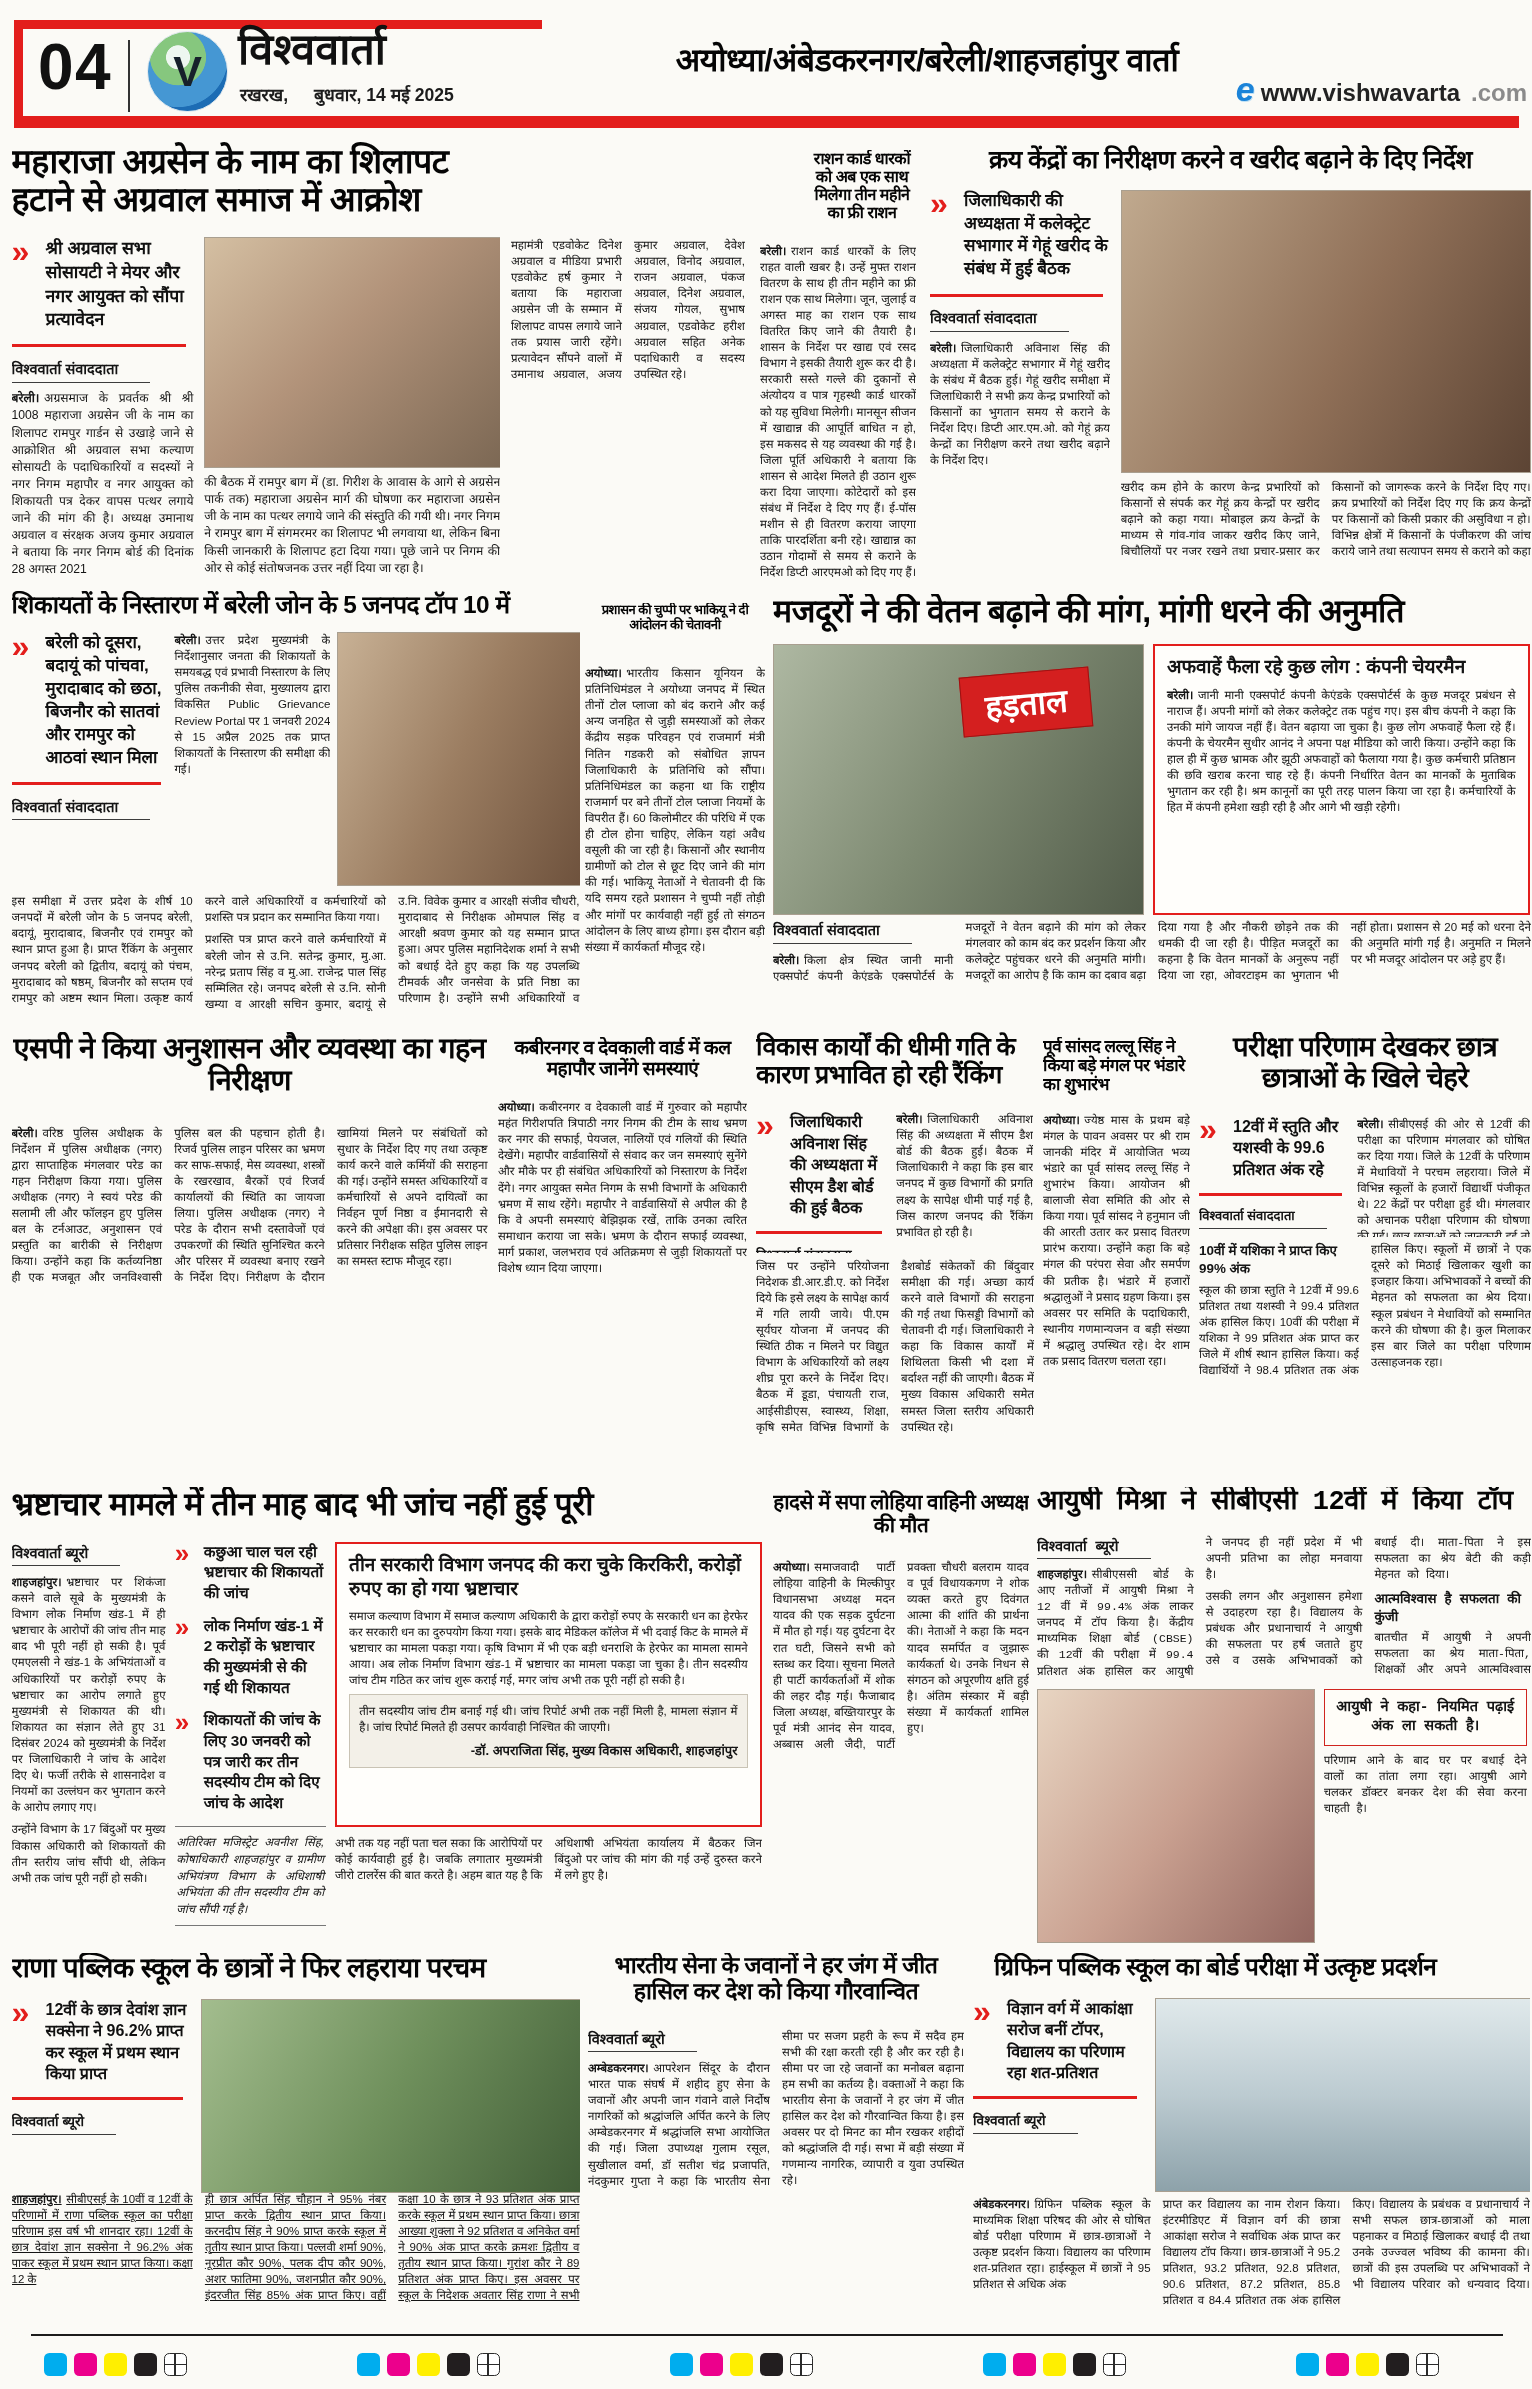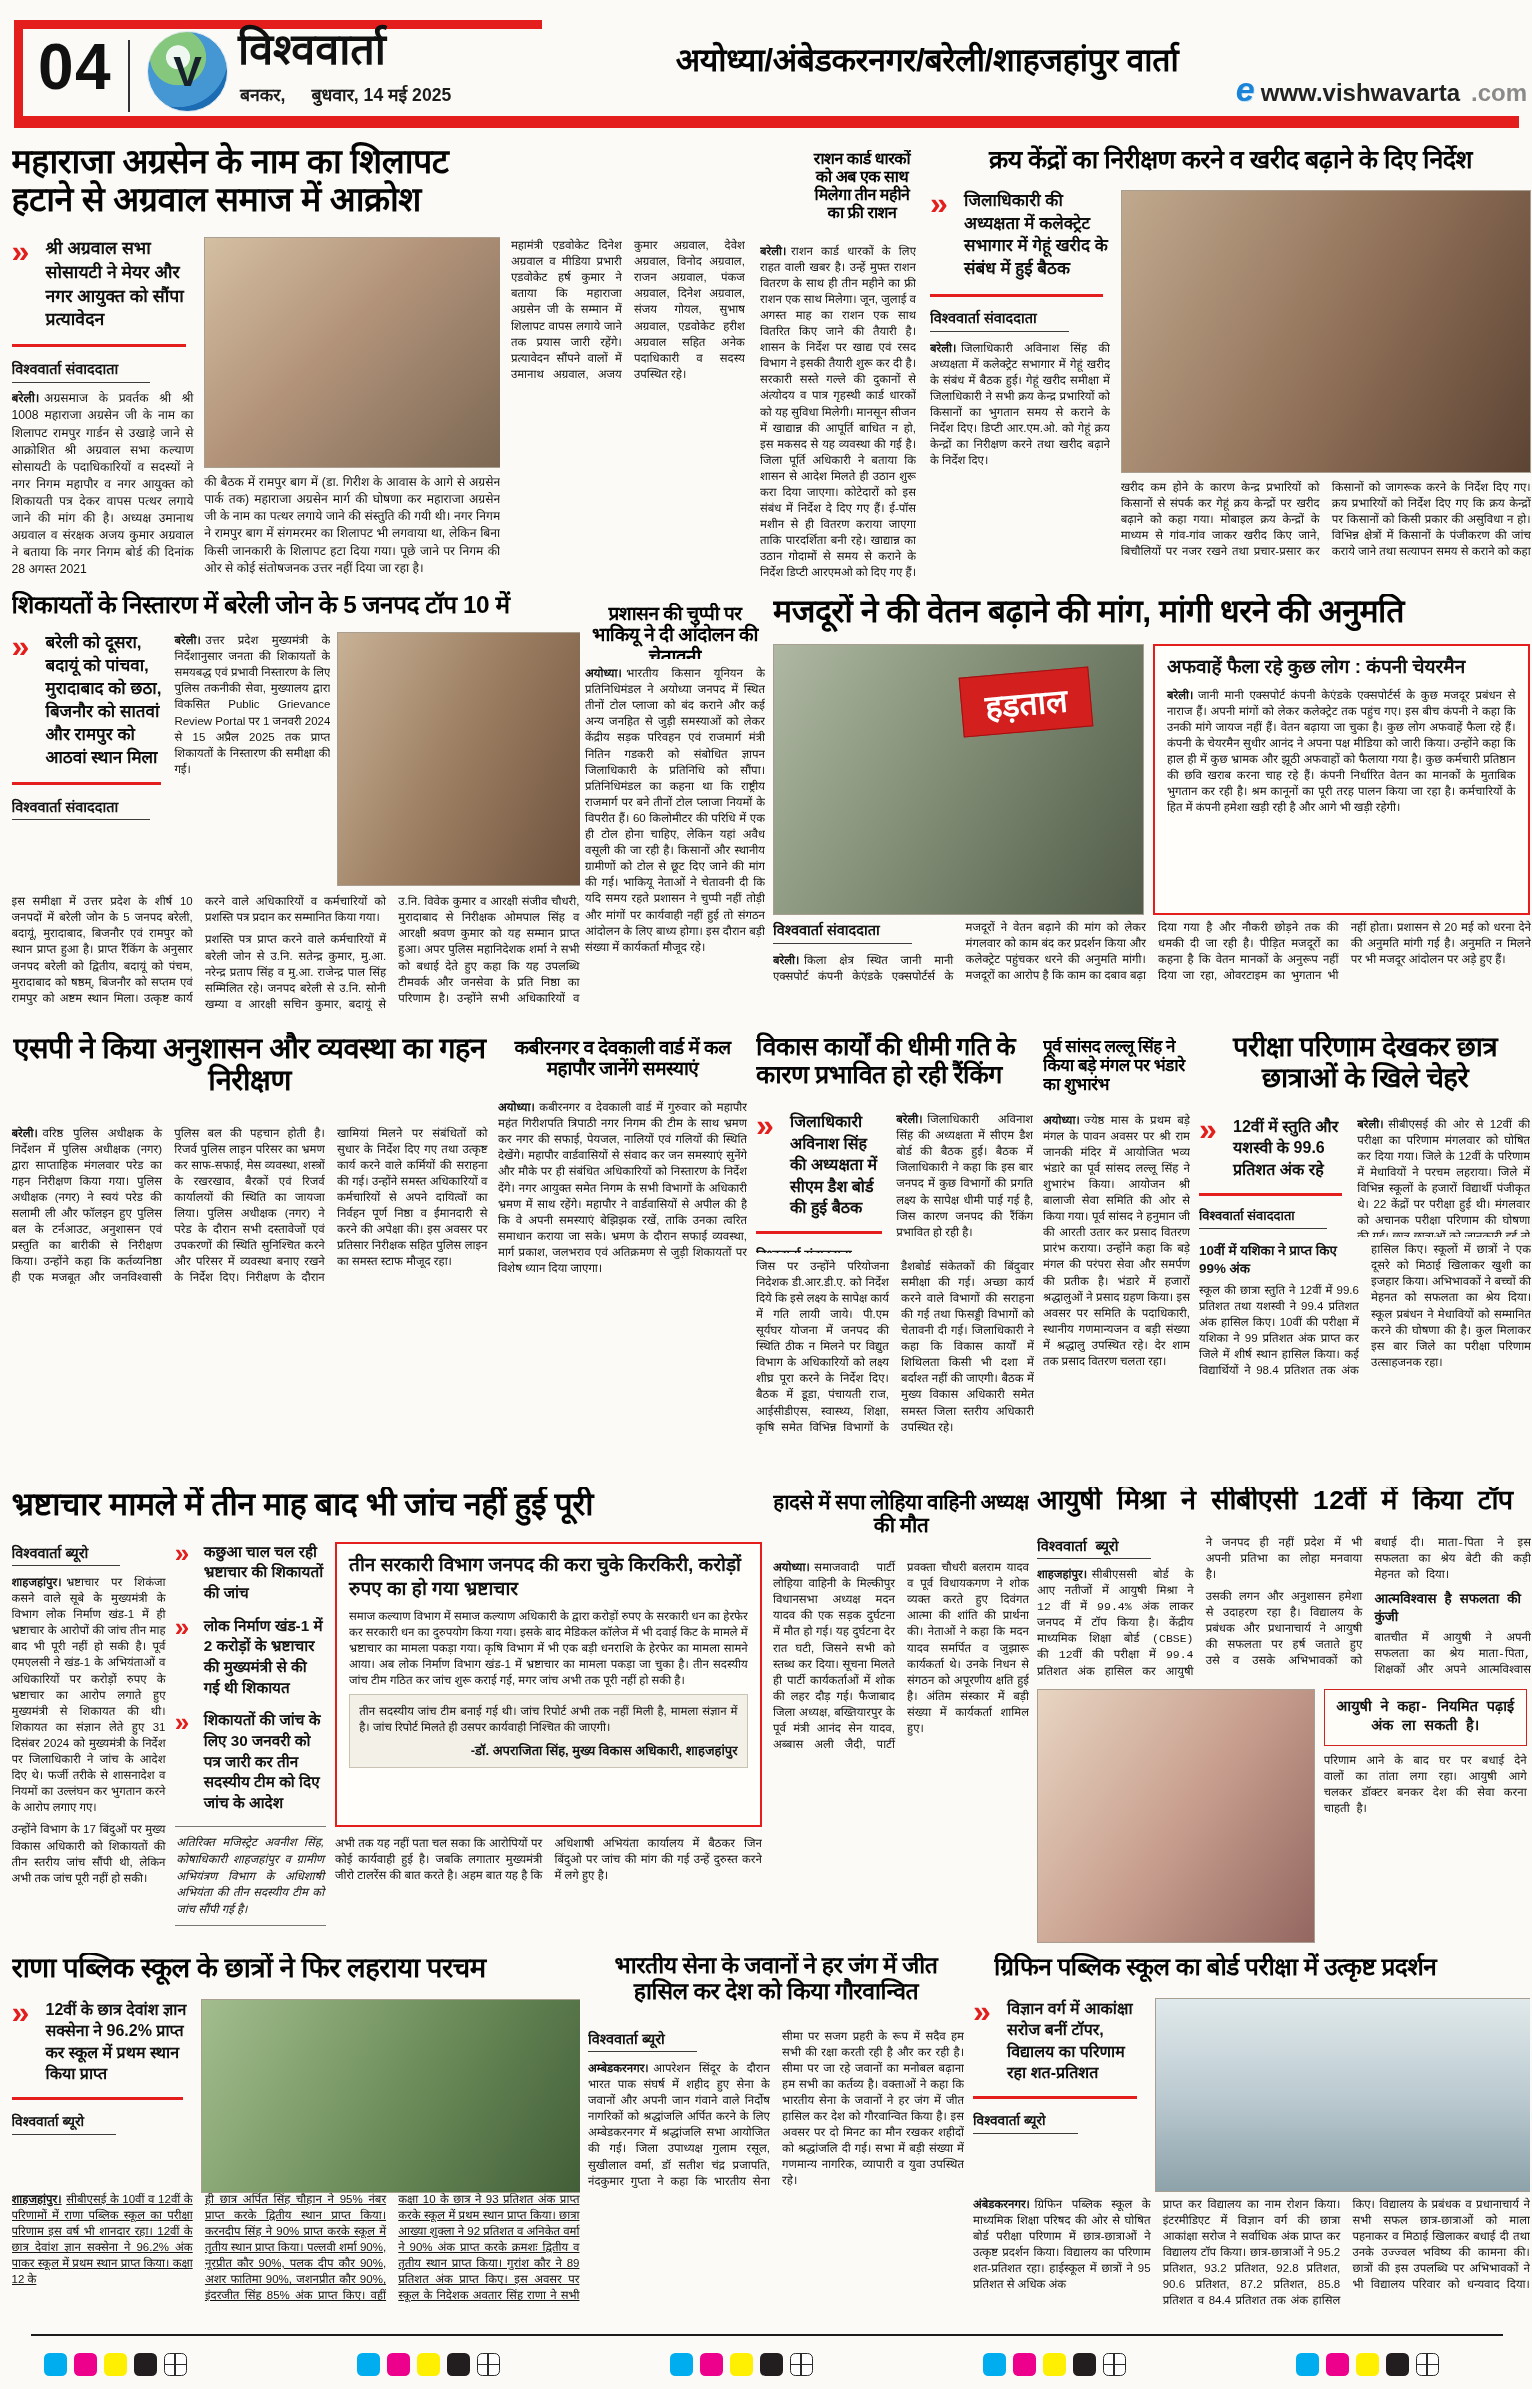--- a/index.html
+++ b/index.html
@@ -79,21 +79,21 @@
   <div class="abs red" style="left:13.7px;top:20px;width:528px;height:9.2px;"></div>
   <div class="abs red" style="left:13.7px;top:116px;width:1505px;height:12.2px;"></div>
 
   <div class="abs pgnum" style="left:38px;top:35px;">04</div>
   <div class="abs mast-divider" style="left:128px;top:40px;width:1.5px;height:72px;"></div>
   <div class="abs logo" style="left:147px;top:30.5px;">
     <b>V</b>
   </div>
   <div class="abs paper-name" style="left:238px;top:27.5px;">विश्ववार्ता</div>
   <div class="abs edition" style="left:240px;top:82px;">
-    <span>बनकर,</span><span class="d2">बुधवार, 14 मई 2025</span>
+    <span>रखरख,</span><span class="d2">बुधवार, 14 मई 2025</span>
   </div>
   <div class="abs section-title" style="left:534px;top:37px;width:786px;">अयोध्या/अंबेडकरनगर/बरेली/शाहजहांपुर वार्ता</div>
   <div class="abs website" style="left:1176px;top:70px;width:351px;">
     <span class="ie">e</span><span>www.vishwavarta</span><span class="tld">.com</span>
   </div>
 
   <div class="art" style="left:11.5px;top:142px;width:734px;height:441px;">
     <div class="hl" style="font-size:34px;width:504px;height:89px;">महाराजा अग्रसेन के नाम का शिलापट हटाने से अग्रवाल समाज में आक्रोश</div>
     <div style="display:grid;grid-template-columns:182px 296px 234px;gap:10.7px;height:342px;margin-top:6.1px;">
       <div style="overflow:hidden;">
@@ -148,21 +148,21 @@
       </div>
       <div class="photo ph-collector" style="width:243px;height:252px;"></div>
     </div>
     <div class="cols-3" style="height:130px;margin-top:6.1px;overflow:hidden;">
       <p class="bt sm">इस समीक्षा में उत्तर प्रदेश के शीर्ष 10 जनपदों में बरेली जोन के 5 जनपद बरेली, बदायूं, मुरादाबाद, बिजनौर एवं रामपुर को स्थान प्राप्त हुआ है। प्राप्त रैंकिंग के अनुसार जनपद बरेली को द्वितीय, बदायूं को पंचम, मुरादाबाद को षष्ठम्, बिजनौर को सप्तम एवं रामपुर को अष्टम स्थान मिला। उत्कृष्ट कार्य करने वाले अधिकारियों व कर्मचारियों को प्रशस्ति पत्र प्रदान कर सम्मानित किया गया।</p>
       <p class="bt sm">प्रशस्ति पत्र प्राप्त करने वाले कर्मचारियों में बरेली जोन से उ.नि. सतेन्द्र कुमार, मु.आ. नरेन्द्र प्रताप सिंह व मु.आ. राजेन्द्र पाल सिंह सम्मिलित रहे। जनपद बरेली से उ.नि. सोनी खम्या व आरक्षी सचिन कुमार, बदायूं से उ.नि. विवेक कुमार व आरक्षी संजीव चौधरी, मुरादाबाद से निरीक्षक ओमपाल सिंह व आरक्षी श्रवण कुमार को यह सम्मान प्राप्त हुआ। अपर पुलिस महानिदेशक शर्मा ने सभी को बधाई देते हुए कहा कि यह उपलब्धि टीमवर्क और जनसेवा के प्रति निष्ठा का परिणाम है। उन्होंने सभी अधिकारियों व कर्मचारियों से इसी उत्साह व समर्पण के साथ कार्य करने की अपील की।</p>
     </div>
   </div>
 
   <div class="art" style="left:585px;top:603px;width:180px;height:423px;">
-    <div class="hl center" style="font-size:19px;height:56px;">प्रशासन की चुप्पी पर भाकियू ने दी आंदोलन की चेतावनी</div>
+    <div class="hl center" style="font-size:13px;height:56px;">प्रशासन की चुप्पी पर भाकियू ने दी आंदोलन की चेतावनी</div>
     <p class="bt sm" style="margin-top:6.1px;"><b class="dl">अयोध्या।</b><span>भारतीय किसान यूनियन के प्रतिनिधिमंडल ने अयोध्या जनपद में स्थित तीनों टोल प्लाजा को बंद कराने और कई अन्य जनहित से जुड़ी समस्याओं को लेकर केंद्रीय सड़क परिवहन एवं राजमार्ग मंत्री नितिन गडकरी को संबोधित ज्ञापन जिलाधिकारी के प्रतिनिधि को सौंपा। प्रतिनिधिमंडल का कहना था कि राष्ट्रीय राजमार्ग पर बने तीनों टोल प्लाजा नियमों के विपरीत हैं। 60 किलोमीटर की परिधि में एक ही टोल होना चाहिए, लेकिन यहां अवैध वसूली की जा रही है। किसानों और स्थानीय ग्रामीणों को टोल से छूट दिए जाने की मांग की गई। भाकियू नेताओं ने चेतावनी दी कि यदि समय रहते प्रशासन ने चुप्पी नहीं तोड़ी और मांगों पर कार्यवाही नहीं हुई तो संगठन आंदोलन के लिए बाध्य होगा। इस दौरान बड़ी संख्या में कार्यकर्ता मौजूद रहे।</span></p>
   </div>
 
   <div class="art" style="left:773px;top:594px;width:758px;height:432px;">
     <div class="hl" style="font-size:32px;height:47px;">मजदूरों ने की वेतन बढ़ाने की मांग, मांगी धरने की अनुमति</div>
     <div style="display:grid;grid-template-columns:369px 377px;gap:10.7px;height:269px;margin-top:3.1px;">
       <div class="photo ph-workers" style="width:369px;height:269px;">
         <div class="flag">हड़ताल</div>
       </div>
       <div class="redbox" style="height:249px;">

